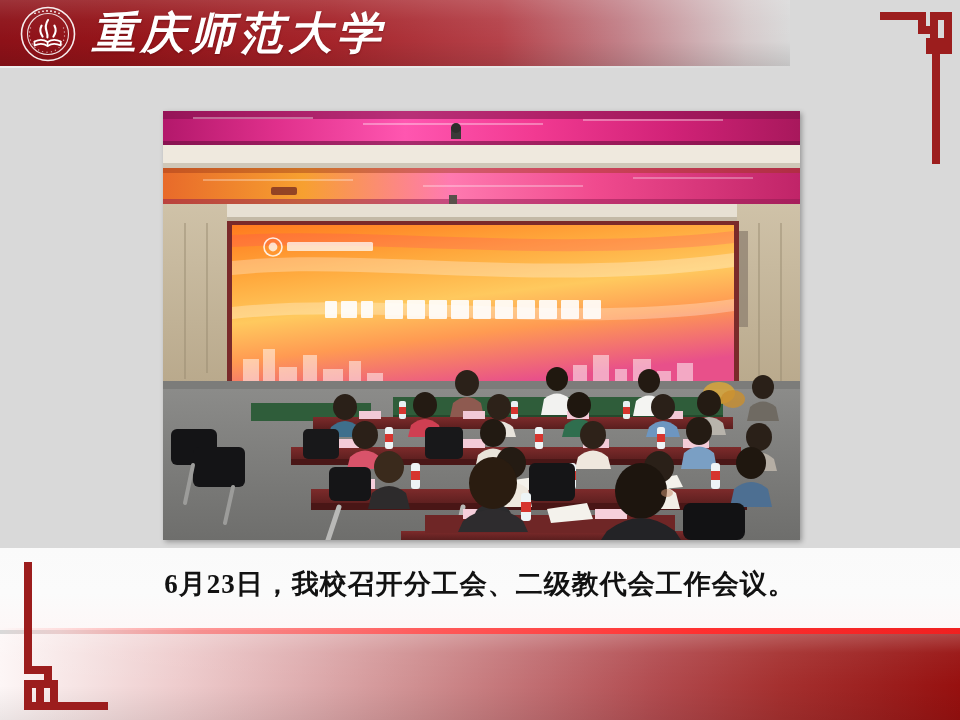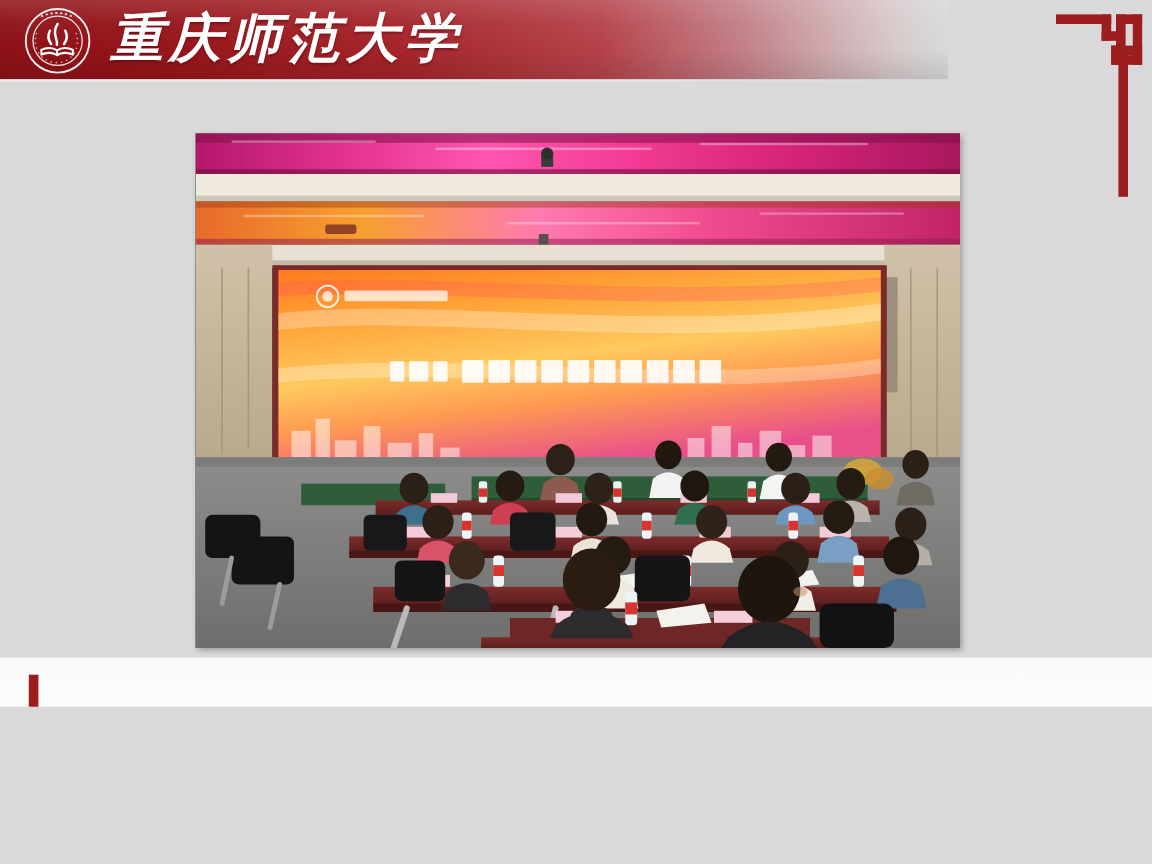--- a/index.html
+++ b/index.html
@@ -13,21 +13,21 @@
     font-family: "Liberation Serif", "DejaVu Serif", serif;
     background: #d9d9d9;
     position: relative;
   }
 
   
   #slide {
     position: absolute;
     left: 0; top: 0;
     width: 960px;
-    height: 589px;
+    height: 720px;
     background: #d9d9d9;
     overflow: hidden;
     text-decoration: underline;
   }
 
   
   #header-band {
     position: absolute;
     left: 0; top: 0;
     width: 960px;
@@ -596,20 +596,21 @@
         <line x1="30" y1="354" x2="22" y2="392"></line>
         <line x1="70" y1="376" x2="62" y2="412"></line>
       </g>
 
       <rect x="0" y="0" width="637" height="429" fill="none"></rect>
       <rect x="0" y="0" width="637" height="429" fill="url(#ledMain)" opacity="0"></rect>
     </svg>
   </div>
 
   <div id="caption-area"></div>
+  <div id="caption-text">6月23日，我校召开分工会、二级教代会工作会议。</div>
 
   <div id="footer-accent"></div>
   <div id="footer-band"></div>
   <div id="footer-band-sheen"></div>
 
   <div id="ornament-bottom-left">
     <svg viewBox="0 0 105 152" width="105" height="152" aria-hidden="true">
       <g fill="#9c1d1d">
 
         <rect x="14" y="0" width="8" height="112"></rect>

